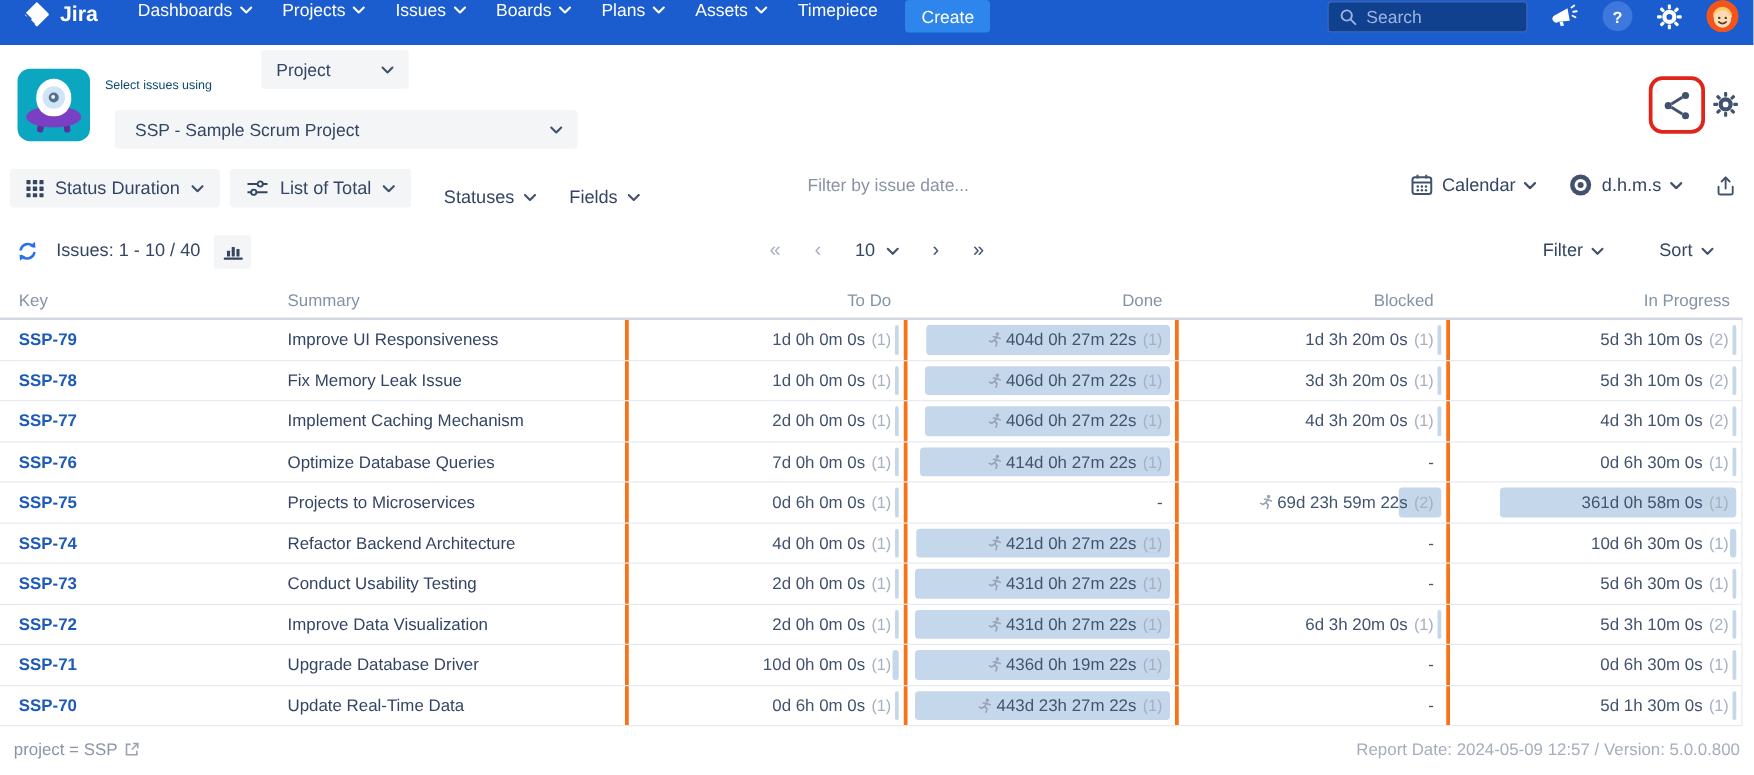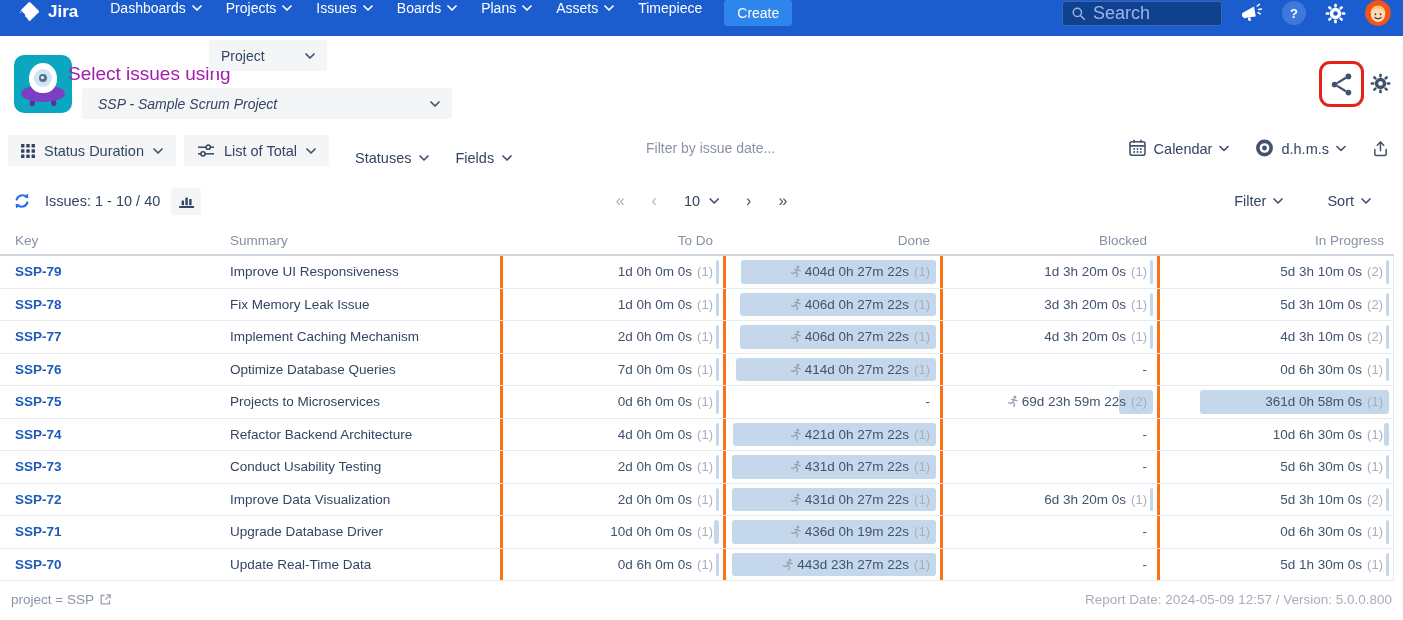--- a/index.html
+++ b/index.html
@@ -12,45 +12,45 @@
     background:var(--header_bg); display:flex; align-items:flex-start; padding:0 12px; color:#fff; }
   .brand { display:flex; align-items:center; gap:7px; margin:0 20px 0 6px; font-size:17px; font-weight:bold; }
   .nav-items { display:flex; align-items:center; }
   .nav-item { display:flex; align-items:center; gap:6px; margin:0 12px; font-size:14px; cursor:pointer; white-space:nowrap; }
   .nav-item .chev { color:#fff; display:flex; }
   .create-btn { background:var(--create_btn); color:#fff; border:none; border-radius:3px;
     font-size:14px; padding:5px 13px; margin-left:10px; cursor:pointer; font-family:inherit; }
   .nav-right { margin-left:auto; display:flex; align-items:center; gap:19px; }
   .search-box { width:160px; height:25px; background:#10418f; border:1px solid #3f66b5; border-radius:3px;
     display:flex; align-items:center; gap:7px; padding:0 8px; }
-  .search-box input { background:transparent; border:none; outline:none; color:#dbe6fb; font-size:18px; width:110px; font-family:inherit; }
+  .search-box input { background:transparent; border:none; outline:none; color:#dbe6fb; font-size:14px; width:110px; font-family:inherit; }
   .search-box input::placeholder { color:#9db4e3; }
   .help-circle { width:24px; height:24px; border-radius:50%; background:#3e78dd; color:#fff;
     display:flex; align-items:center; justify-content:center; font-size:13px; font-weight:bold; cursor:pointer; }
   .avatar { width:26px; height:26px; border-radius:50%; overflow:hidden; cursor:pointer; }
   .icon-white { color:#fff; display:flex; cursor:pointer; }
 
   
   .selector-row { position:absolute; top:36px; left:0; width:100%; height:94px; }
   .app-icon { position:absolute; left:14px; top:19px; width:58px; height:58px; border-radius:10px;
     background:#0ba7c0; overflow:hidden; }
   .app-icon .saucer { position:absolute; left:7px; top:30px; width:44px; height:17px; border-radius:50%; background:#7b3fc4; }
   .app-icon .leg { position:absolute; width:5px; height:9px; background:#5d2e99; top:42px; border-radius:2px; }
   .app-icon .leg.l1 { left:16px; transform:rotate(8deg); }
   .app-icon .leg.l2 { left:37px; transform:rotate(-8deg); }
   .app-icon .head { position:absolute; left:15px; top:8px; width:28px; height:30px; border-radius:50% 50% 46% 46%; background:#fff; }
   .app-icon .lens { position:absolute; left:5px; top:6px; width:18px; height:18px; border-radius:50%; background:#cfe4f5; }
   .app-icon .pupil { position:absolute; left:5px; top:5px; width:8px; height:8px; border-radius:50%; background:#55708e; }
   .app-icon .glint { position:absolute; left:2px; top:2px; width:3px; height:3px; border-radius:50%; background:#fff; }
-  .sel-label { position:absolute; left:68px; top:27px; font-size:19px; color:#a21caf; }
+  .sel-label { position:absolute; left:84px; top:27px; font-size:10px; color:#0c4a6e; }
   .select { position:absolute; background:#f4f5f7; border-radius:3px; height:31px; display:flex;
     align-items:center; justify-content:space-between; padding:0 12px; color:#344563; font-size:14px; cursor:pointer; }
   .select .chev { color:#42526e; display:flex; }
   .select.mode { left:209px; top:4px; width:118px; }
-  .select.project { left:82px; top:52px; width:370px; padding-left:16px;font-style:italic; }
+  .select.project { left:92px; top:52px; width:370px; padding-left:16px; }
   .share-annotation { position:absolute; right:39px; top:25px; width:45px; height:46px;
     border:3px solid var(--annotation); border-radius:11px; display:flex; align-items:center; justify-content:center; }
   .icon-navy { color:#42526e; display:flex; cursor:pointer; }
   .gear-page { position:absolute; right:12px; top:37px; }
 
   
   .toolbar-row { position:absolute; top:130px; left:0; width:100%; height:36px; display:flex; align-items:flex-end; padding-left:8px; }
   .btn-gray { background:#f4f5f7; border-radius:3px; height:31px; display:flex; align-items:center;
     gap:9px; padding:0 13px; color:#344563; font-size:14.5px; cursor:pointer; }
   .btn-gray .chev, .plain-dd .chev { color:#42526e; display:flex; }

